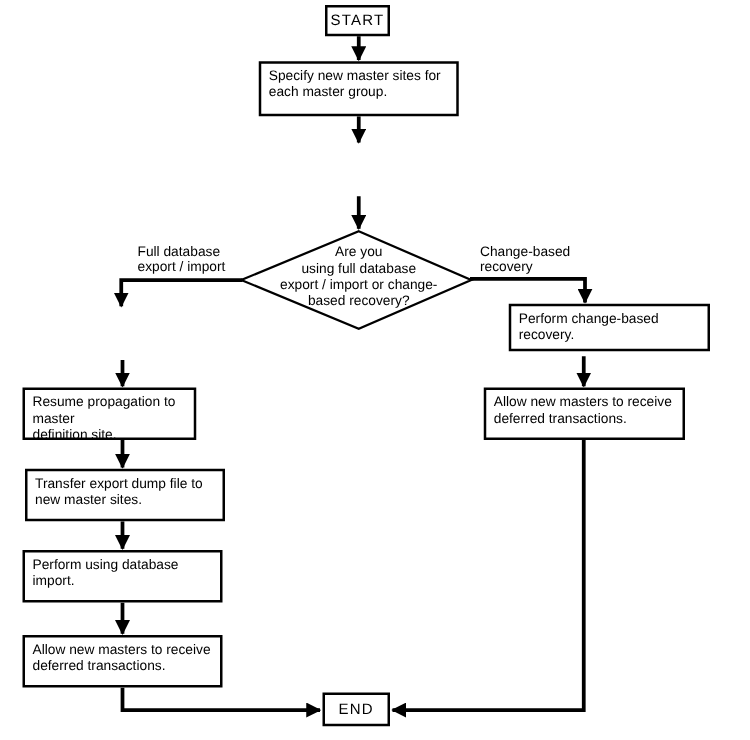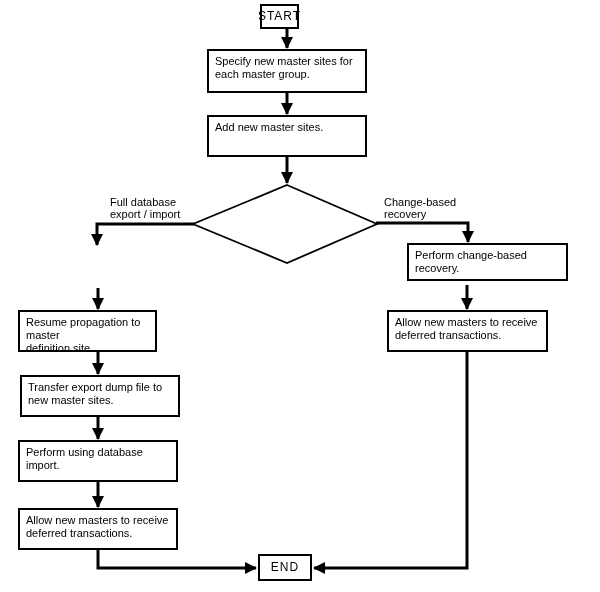--- a/index.html
+++ b/index.html
@@ -91,27 +91,30 @@
     <path class="edge" d="M98,482 L98,507" marker-end="url(#ah)"></path>
 
     <path class="edge" d="M467,285 L467,309" marker-end="url(#ah)"></path>
 
     <path class="edge" d="M98,550 L98,568 L256,568" marker-end="url(#ah)"></path>
     <path class="edge" d="M467,352 L467,568 L314,568" marker-end="url(#ah)"></path>
 
     <polygon class="diamond" points="287,185 377,224 287,263 193,224"></polygon>
   </svg>
 
-  <div class="node terminal" style="left:260px; top:4px; width:39px; height:25px;">START</div>
+  <div class="node terminal" style="left:260px; top:4px; width:52px; height:25px;">START</div>
 
   <div class="node" style="left:207px; top:49px; width:160px; height:44px;">Specify new master sites for
 each master group.</div>
 
-  <div class="node" style="left:207px; top:115px; width:160px; height:42px;">Add new master sites.</div>
 
+  <div class="decision-label" style="left:202px; top:196px; width:170px;">Are you
+using full database
+export / import or change-
+based recovery?</div>
 
   <div class="floating-label" style="left:110px; top:196px;">Full database
 export / import</div>
 
   <div class="floating-label" style="left:384px; top:196px;">Change-based
 recovery</div>
 
 
   <div class="node" style="left:18px; top:310px; width:139px; height:42px;">Resume propagation to master
 definition site.</div>

